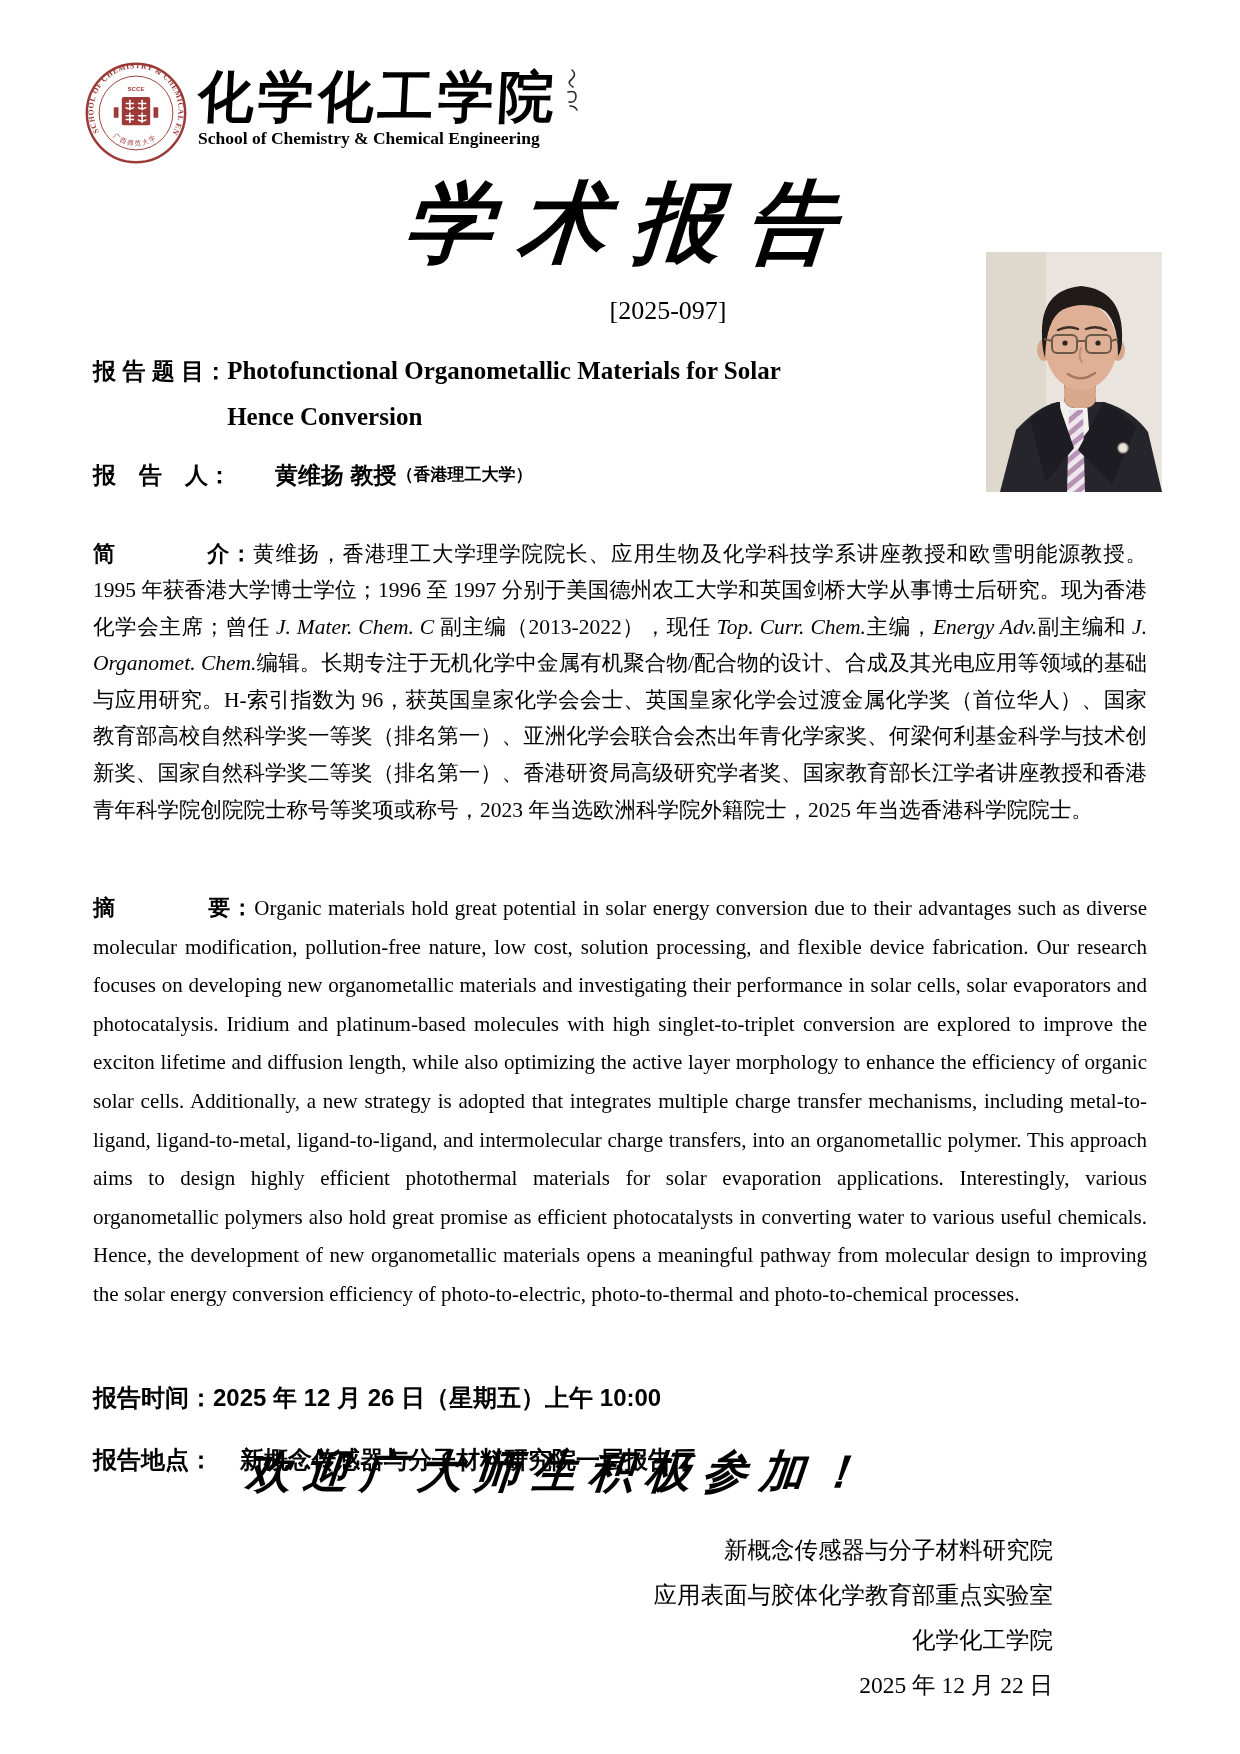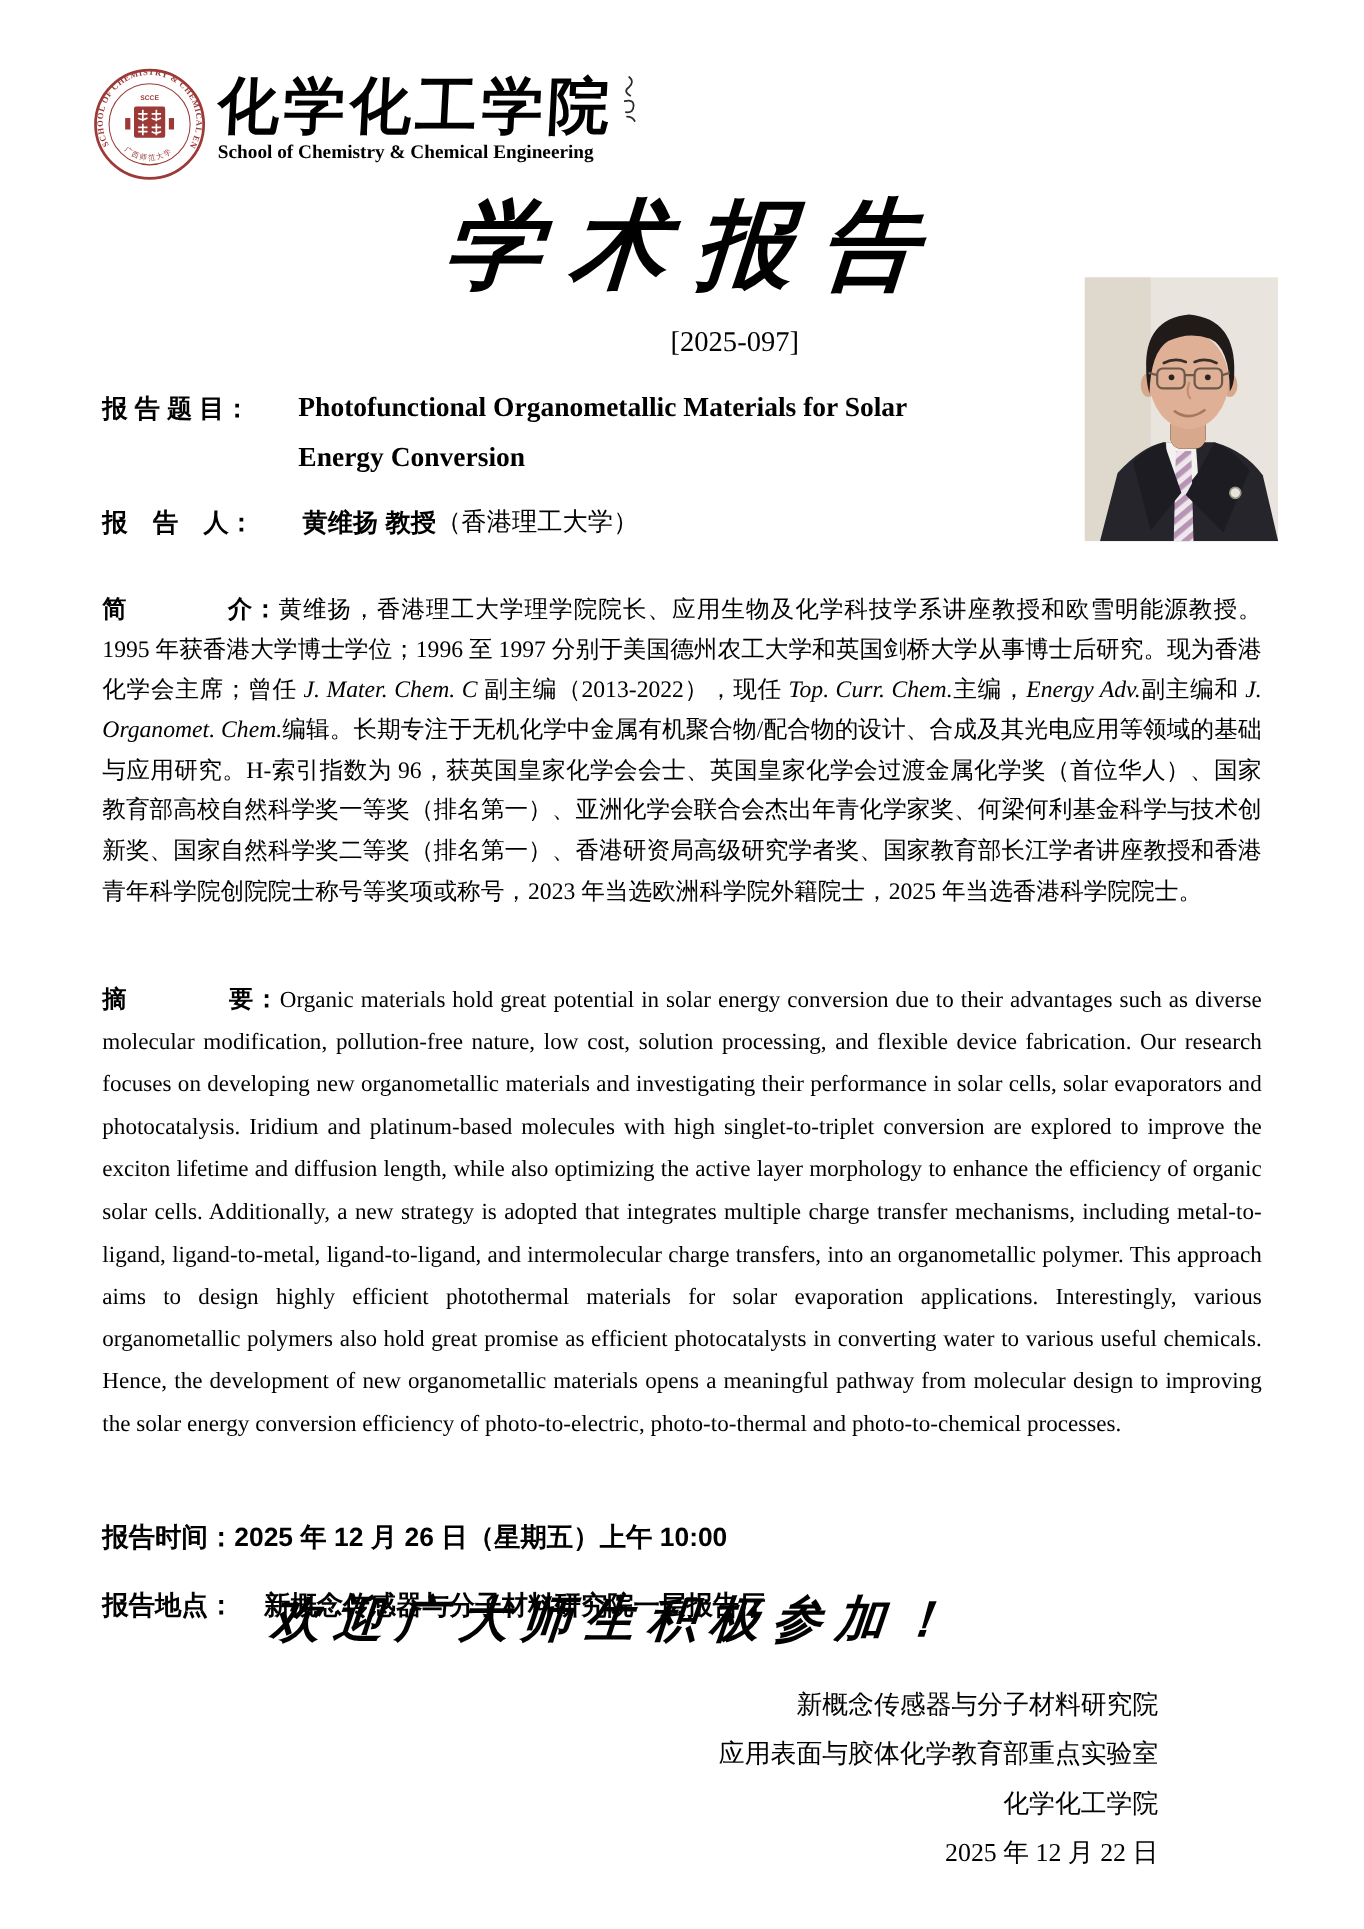--- a/index.html
+++ b/index.html
@@ -30,25 +30,25 @@
     transform:skewX(-4deg);
   }
   .serial { position:absolute; left:0; top:296px; width:1240px; text-align:center; font-size:26px;padding-left:48px; }
 
   
   .row { position:absolute; left:93px; display:flex; align-items:flex-start; }
   .label-hei {
     font-family:"Liberation Sans", sans-serif; font-weight:bold;
     font-size:23px; line-height:46px; white-space:pre; flex:0 0 auto;
   }
-  .topic-row { top:348px; width:900px;gap:44px; }
+  .topic-row { top:348px; width:900px; }
   .topic-text { font-size:25px; line-height:46px; font-weight:bold; font-family:"Liberation Serif", serif; }
   .speaker-row { top:452px; width:1000px; }
   .speaker-name { font-family:"Liberation Sans", sans-serif; font-weight:bold; font-size:23px; line-height:46px;margin-left:44px; }
-  .speaker-affil { font-size:23px; line-height:46px; }
+  .speaker-affil { font-size:17px; line-height:46px;font-weight:bold; }
 
   
   .photo { position:absolute; left:986px; top:252px; width:176px; height:240px; }
   .photo svg { display:block; }
 
   
   .para {
     position:absolute; left:93px; width:1054px; text-align:justify;
     font-size:21.5px;
   }
@@ -119,21 +119,21 @@
     </div>
   </div>
 
   <div class="main-title">学术报告</div>
   <div class="serial">[2025-097]</div>
 
   <div class="row topic-row">
     <span class="label-hei">报 告 题 目：</span>
     <span class="topic-text">
       <span>Photofunctional Organometallic Materials for Solar</span><br>
-      <span>Energy Conversion</span>
+      <span>Hence Conversion</span>
     </span>
   </div>
 
   <div class="row speaker-row">
     <span class="label-hei">报　告　人：</span>
     <span class="speaker-name">黄维扬 教授</span>
     <span class="speaker-affil">（香港理工大学）</span>
   </div>
 
   <div class="photo">

